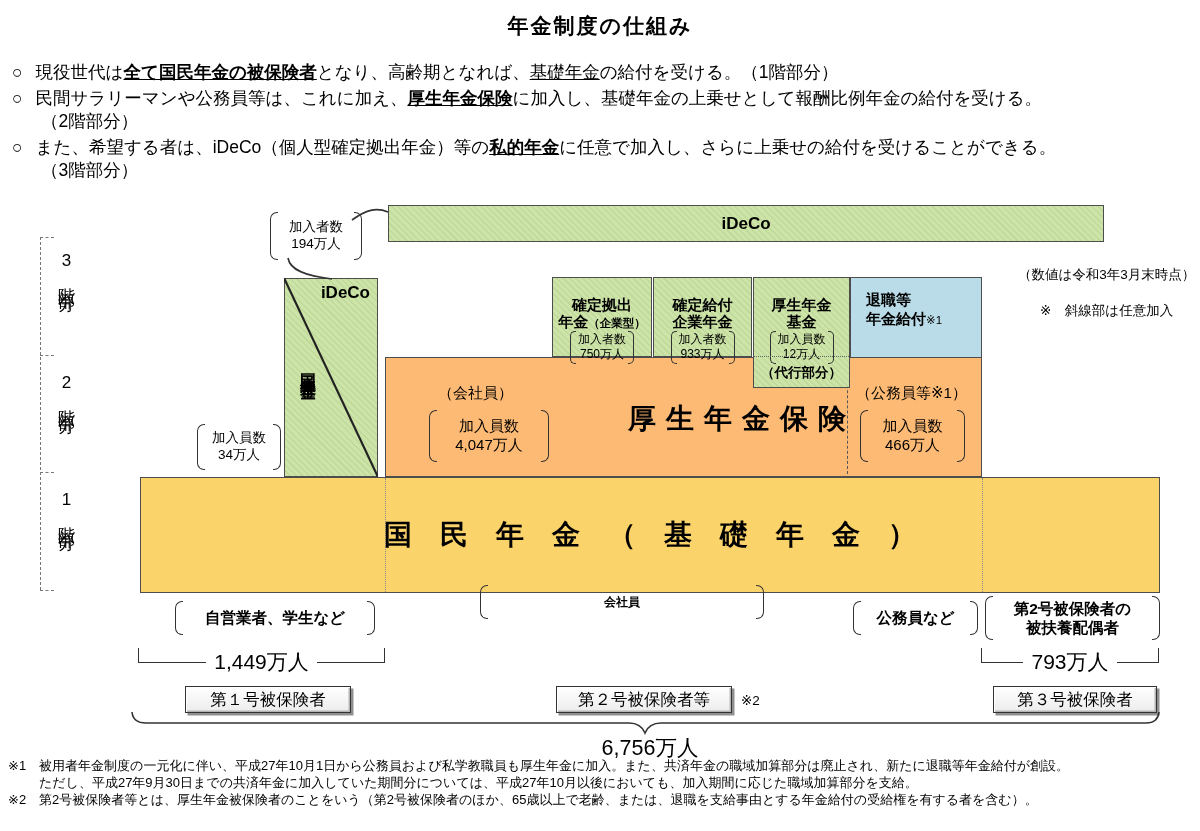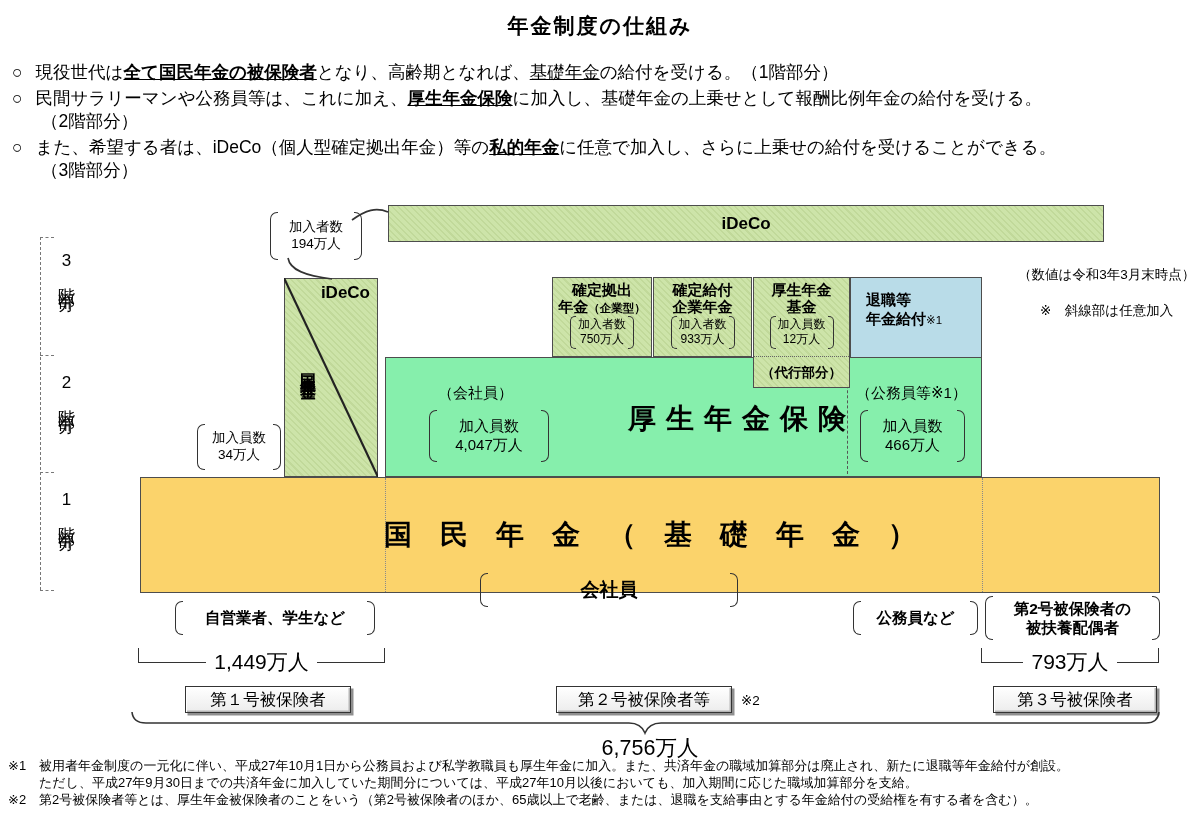--- a/index.html
+++ b/index.html
@@ -33,21 +33,21 @@
   .brklabel::before{left:0;border:1.6px solid #333;border-right:none;border-radius:7px 0 0 7px;}
   .brklabel::after{right:0;border:1.6px solid #333;border-left:none;border-radius:0 7px 7px 0;}
 
   .stat{position:relative;text-align:center;font-size:12px;line-height:1.3;
         padding:1px 8px;font-weight:normal;}
   .stat::before,.stat::after{content:"";position:absolute;top:0;bottom:0;width:5px;}
   .stat::before{left:0;border:1.2px solid #333;border-right:none;border-radius:5px 0 0 5px;}
   .stat::after{right:0;border:1.2px solid #333;border-left:none;border-radius:0 5px 5px 0;}
 
   
-  .smallbox{display:flex;flex-direction:column;align-items:center;padding-top:3px;}
+  .smallbox{display:flex;flex-direction:column;align-items:center;padding-top:18px;}
   .smallbox .t{font-weight:bold;font-size:15px;line-height:1.15;text-align:center;}
   .smallbox .t .paren{font-size:11.5px;}
   .tai-text{padding:13px 0 0 15px;font-weight:bold;font-size:15px;line-height:1.25;}
   .ref{font-size:11.5px;font-weight:normal;}
   .daiko-sep{position:absolute;left:0;right:0;top:78px;border-top:1.6px dotted #666;}
   .daiko{position:absolute;left:0;right:0;top:80px;text-align:center;
          font-weight:bold;font-size:13.5px;line-height:30px;}
 
   
   .kosei-big{position:absolute;left:242px;top:42px;font-size:28px;font-weight:bold;letter-spacing:10px;}
@@ -109,21 +109,21 @@
   <div class="floor" style="top:251px;">3階部分</div>
   <div class="floor" style="top:373px;">2階部分</div>
   <div class="floor" style="top:490px;">1階部分</div>
 
   <div class="bx" style="left:140px;top:477px;width:1020px;height:116px;background:#fbd36b;">
     <div class="dot-div" style="left:244px;"></div>
     <div class="dot-div" style="left:841px;"></div>
     <div class="kokumin-label">国　民　年　金　（　基　礎　年　金　）</div>
   </div>
 
-  <div class="bx" style="left:385px;top:357px;width:597px;height:120px;background:#86efac;">
+  <div class="bx" style="left:385px;top:357px;width:597px;height:120px;background:#fdba74;">
     <div class="kosei-dash"></div>
     <div class="kosei-grp" style="left:52px;top:26px;">（会社員）</div>
     <div class="brklabel" style="left:43px;top:52px;width:120px;height:52px;font-size:15px;padding:0 12px;">
       <div>加入員数</div>
       <div>4,047万人</div>
     </div>
     <div class="kosei-big">厚生年金保険</div>
     <div class="kosei-grp" style="left:470px;top:26px;">（公務員等※1）</div>
     <div class="brklabel" style="left:474px;top:52px;width:105px;height:52px;font-size:15px;padding:0 12px;">
       <div>加入員数</div>
@@ -188,21 +188,21 @@
       <div><span>年金給付</span><span class="ref">※1</span></div>
     </div>
   </div>
 
   <div class="note" style="left:1018px;top:266px;">（数値は令和3年3月末時点）</div>
   <div class="note" style="left:1040px;top:302px;">※　斜線部は任意加入</div>
 
   <div class="brklabel" style="left:175px;top:601px;width:200px;height:34px;font-weight:bold;font-size:15.5px;">
     <div>自営業者、学生など</div>
   </div>
-  <div class="brklabel" style="left:480px;top:573px;width:258px;height:34px;font-weight:bold;font-size:19px;">
+  <div class="brklabel" style="left:480px;top:585px;width:284px;height:34px;font-weight:bold;font-size:12px;">
     <div>会社員</div>
   </div>
   <div class="brklabel" style="left:853px;top:601px;width:125px;height:34px;font-weight:bold;font-size:15.5px;">
     <div>公務員など</div>
   </div>
   <div class="brklabel" style="left:985px;top:596px;width:175px;height:44px;font-weight:bold;font-size:15.5px;">
     <div>第2号被保険者の</div>
     <div>被扶養配偶者</div>
   </div>
 

